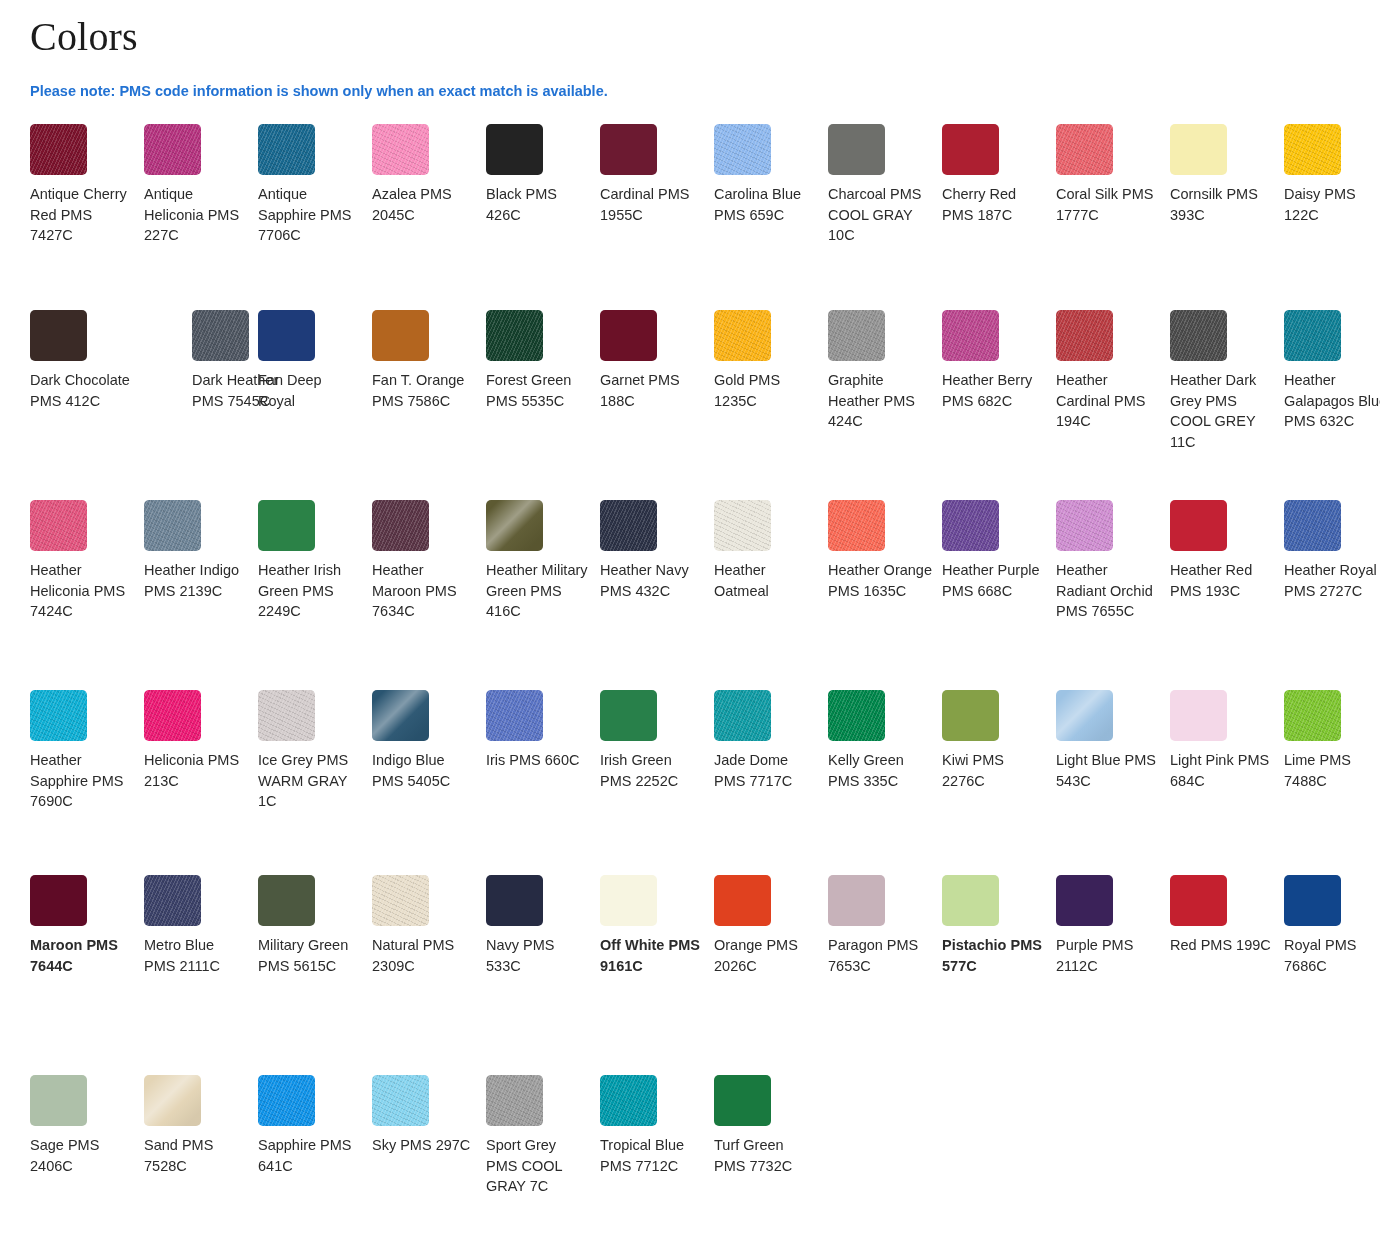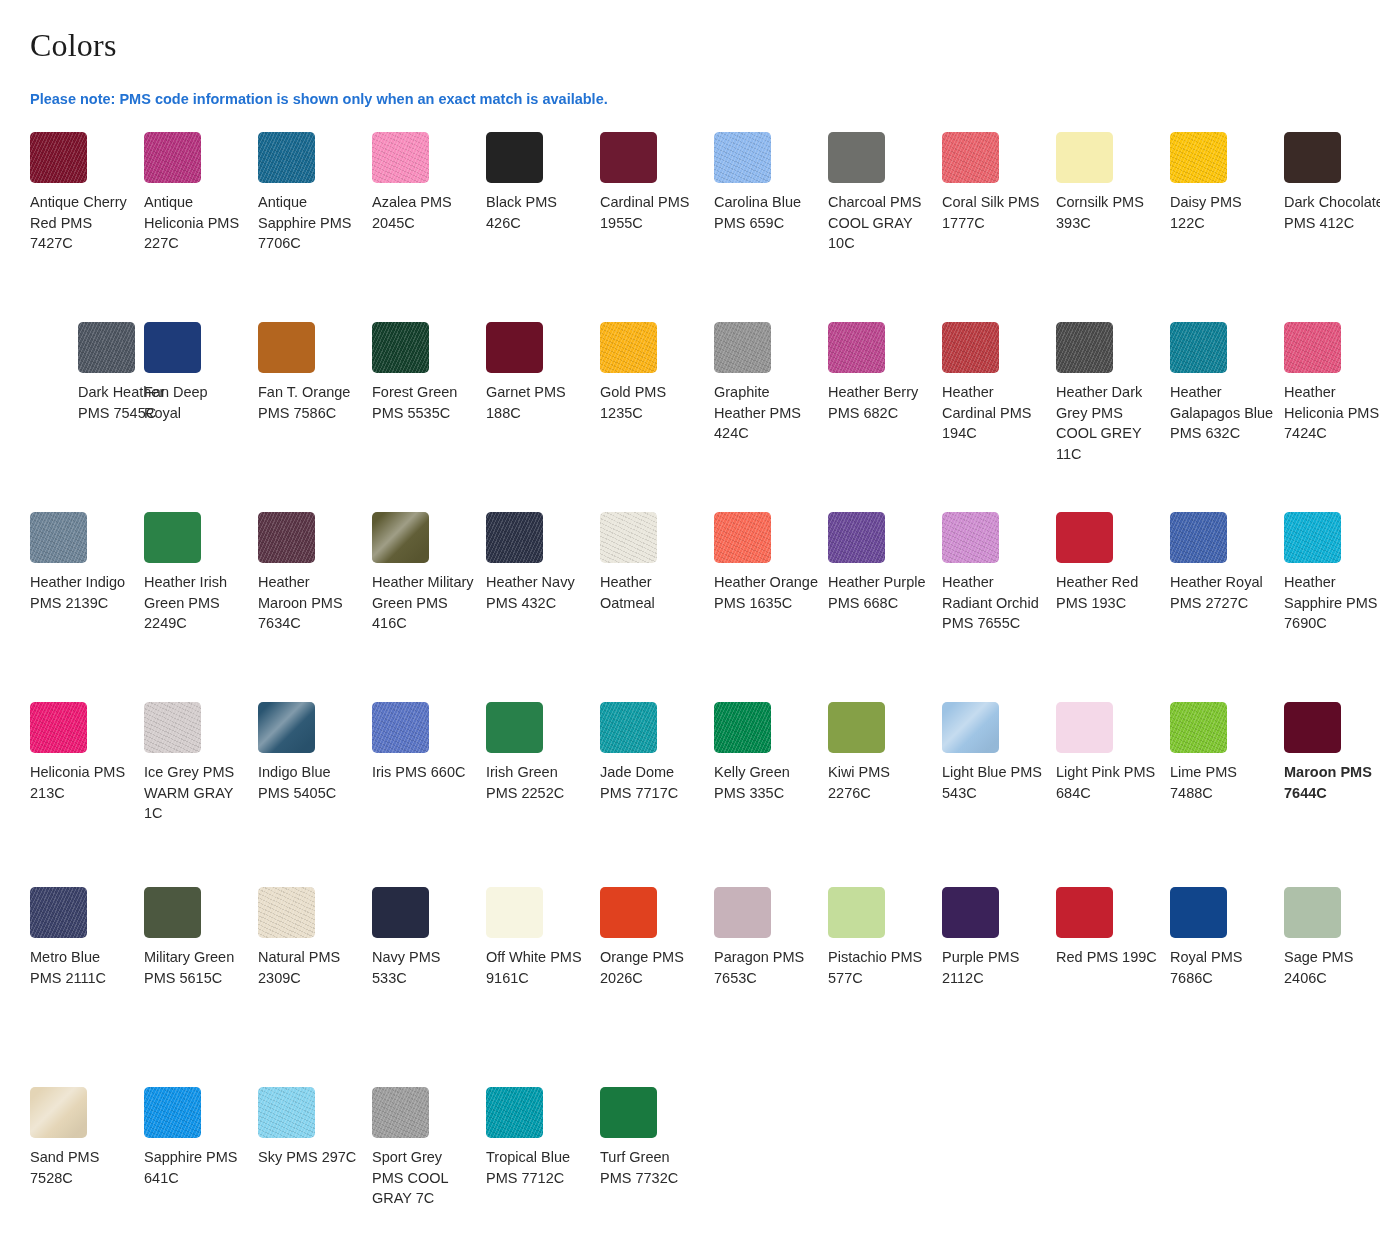--- a/index.html
+++ b/index.html
@@ -14,25 +14,25 @@
     font-family: "Liberation Sans", sans-serif;
     color: #222222;
     -webkit-font-smoothing: antialiased;
   }
   .page {
     padding: 0 0 0 0;
     box-sizing: border-box;
   }
   .page-title {
     font-family: "Liberation Serif", serif;
-    font-size: 32px;
+    font-size: 40px;
     font-weight: 400;
     color: #1c1c1c;
     margin: 0;
-    padding: 24px 0 0 30px;
+    padding: 16px 0 0 30px;
     line-height: 42px;
     letter-spacing: 0.2px;
   }
   .note {
     font-family: "Liberation Sans", sans-serif;
     font-size: 14.5px;
     font-weight: 700;
     color: #2272d3;
     padding: 24px 0 0 30px;
     line-height: 18px;
@@ -139,20 +139,26 @@
         </div>
         <div class="swatch-label">Carolina Blue PMS 659C</div>
       </div>
       <div class="swatch-cell" style="min-height: 186px;">
         <div class="swatch-chip flat" style="background: rgb(110, 111, 107);">
           <span class="tex"></span>
         </div>
         <div class="swatch-label">Charcoal PMS COOL GRAY 10C</div>
       </div>
       <div class="swatch-cell" style="min-height: 186px;">
+        <div class="swatch-chip flat" style="background: rgb(173, 31, 49);">
+          <span class="tex"></span>
+        </div>
+        <div class="swatch-label">Cherry Red PMS 187C</div>
+      </div>
+      <div class="swatch-cell" style="min-height: 186px;">
         <div class="swatch-chip " style="background: rgb(233, 99, 108);">
           <span class="tex"></span>
         </div>
         <div class="swatch-label">Coral Silk PMS 1777C</div>
       </div>
       <div class="swatch-cell" style="min-height: 186px;">
         <div class="swatch-chip flat" style="background: rgb(246, 238, 176);">
           <span class="tex"></span>
         </div>
         <div class="swatch-label">Cornsilk PMS 393C</div>
@@ -402,39 +408,39 @@
           <span class="tex"></span>
         </div>
         <div class="swatch-label">Natural PMS 2309C</div>
       </div>
       <div class="swatch-cell" style="min-height: 160px;">
         <div class="swatch-chip flat" style="background: rgb(38, 43, 67);">
           <span class="tex"></span>
         </div>
         <div class="swatch-label">Navy PMS 533C</div>
       </div>
-      <div class="swatch-cell" style="min-height: 160px;">
+      <div class="swatch-cell" style="min-height: 160px; font-weight: bold;">
         <div class="swatch-chip flat" style="background: rgb(247, 245, 225);">
           <span class="tex"></span>
         </div>
         <div class="swatch-label">Off White PMS 9161C</div>
       </div>
       <div class="swatch-cell" style="min-height: 160px;">
         <div class="swatch-chip flat" style="background: rgb(224, 65, 31);">
           <span class="tex"></span>
         </div>
         <div class="swatch-label">Orange PMS 2026C</div>
       </div>
       <div class="swatch-cell" style="min-height: 160px;">
         <div class="swatch-chip flat" style="background: rgb(199, 178, 186);">
           <span class="tex"></span>
         </div>
         <div class="swatch-label">Paragon PMS 7653C</div>
       </div>
-      <div class="swatch-cell" style="min-height: 160px;">
+      <div class="swatch-cell" style="min-height: 160px; font-weight: bold;">
         <div class="swatch-chip flat" style="background: rgb(196, 221, 155);">
           <span class="tex"></span>
         </div>
         <div class="swatch-label">Pistachio PMS 577C</div>
       </div>
       <div class="swatch-cell" style="min-height: 160px;">
         <div class="swatch-chip flat" style="background: rgb(59, 34, 89);">
           <span class="tex"></span>
         </div>
         <div class="swatch-label">Purple PMS 2112C</div>

